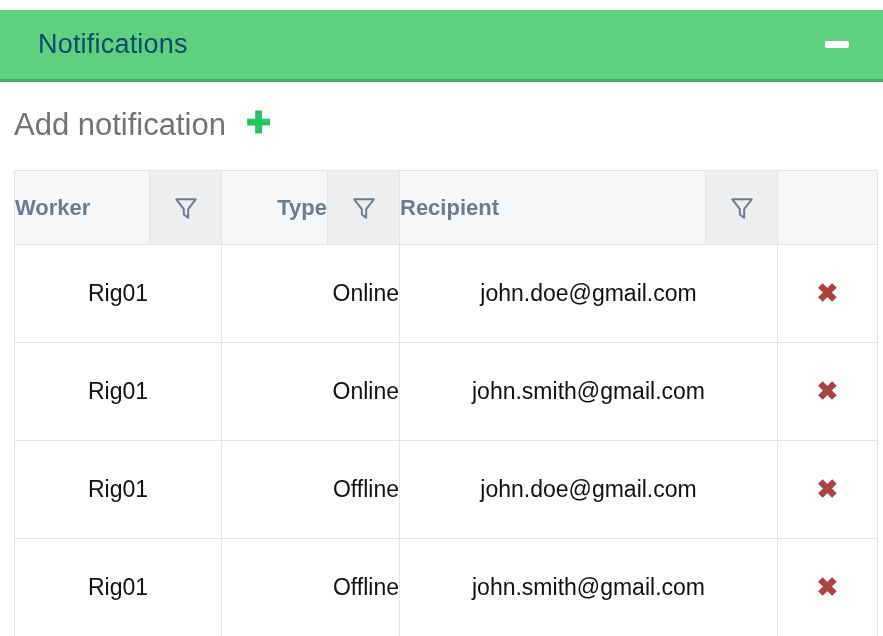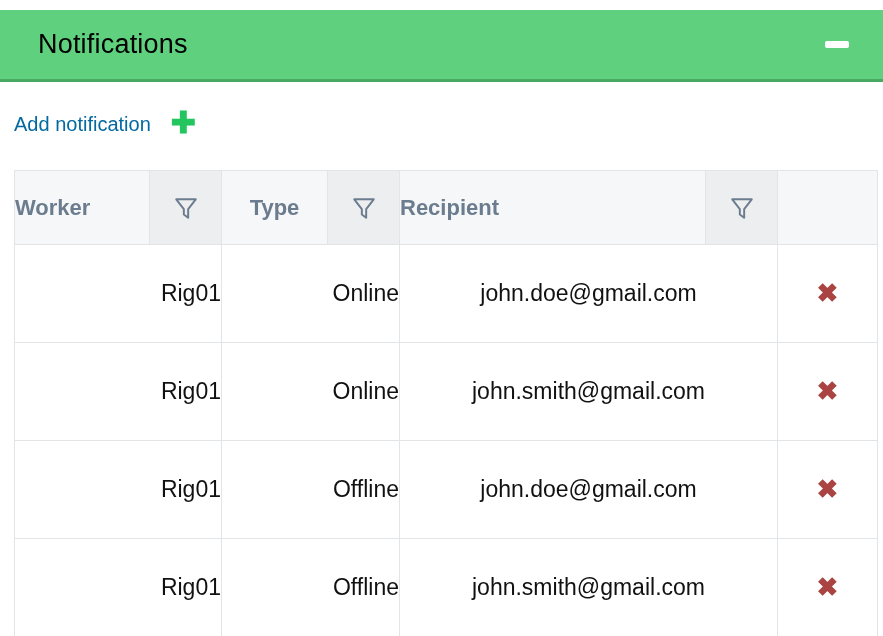--- a/index.html
+++ b/index.html
@@ -31,21 +31,21 @@
     height: 72px;
     background: #5fd07d;
     border-bottom: 3px solid #49a862;
     box-sizing: border-box;
     display: flex;
     align-items: center;
     justify-content: space-between;
     padding: 0 32px 0 38px;
   }
   .panel-title {
-    color: #000000;
+    color: #0c4a6e;
     font-size: 27px;
     font-weight: 400;
     letter-spacing: 0.2px;
     line-height: 1;
     white-space: nowrap;
   }
   .minimize-btn {
     width: 28px;
     height: 28px;
     display: flex;
@@ -68,22 +68,22 @@
   .add-row {
     position: absolute;
     left: 14px;
     top: 103px;
     display: flex;
     align-items: center;
     gap: 20px;
     height: 42px;
   }
   .add-label {
-    font-size: 20px;
-    color: #0369a1;
+    font-size: 31px;
+    color: #737373;
     line-height: 1;
     white-space: nowrap;
   }
   .add-plus {
     color: #22c55e;
     font-size: 30px;
     font-weight: 700;
     line-height: 1;
     cursor: pointer;
     user-select: none;
@@ -113,21 +113,21 @@
 
   thead th {
     height: 73px;
     background: #f6f7f8;
     color: #6b7c8e;
     font-size: 22px;
     font-weight: 700;
     vertical-align: middle;
   }
   th.col-worker { width: 134px; text-align: left; padding-left: 20px; }
-  th.col-type   { width: 105px; text-align: center; padding-left: 18px; }
+  th.col-type   { width: 105px; text-align: right; padding-left: 18px; }
   th.col-recip  { width: 305px; text-align: left; }
   th.col-filter {
     width: 71px;
     background: #eceef0;
     text-align: center;
   }
   th.col-actions { width: 99px; background: #f6f7f8; }
 
   .filter-icon {
     display: inline-block;
@@ -137,21 +137,21 @@
     cursor: pointer;
   }
 
   tbody td {
     height: 97px;
     background: #ffffff;
     font-size: 23px;
     color: #111111;
     vertical-align: middle;
   }
-  td.cell-worker { padding-left: 20px; text-align: right; }
+  td.cell-worker { padding-left: 20px; text-align: center; }
   td.cell-type   { padding-left: 18px; text-align: right; }
   td.cell-recip  { padding-left: 16px; text-align: center; }
   td.cell-action { text-align: center; }
 
   .delete-x {
     display: inline-block;
     color: #a94442;
     font-size: 26px;
     font-weight: 700;
     line-height: 1;

